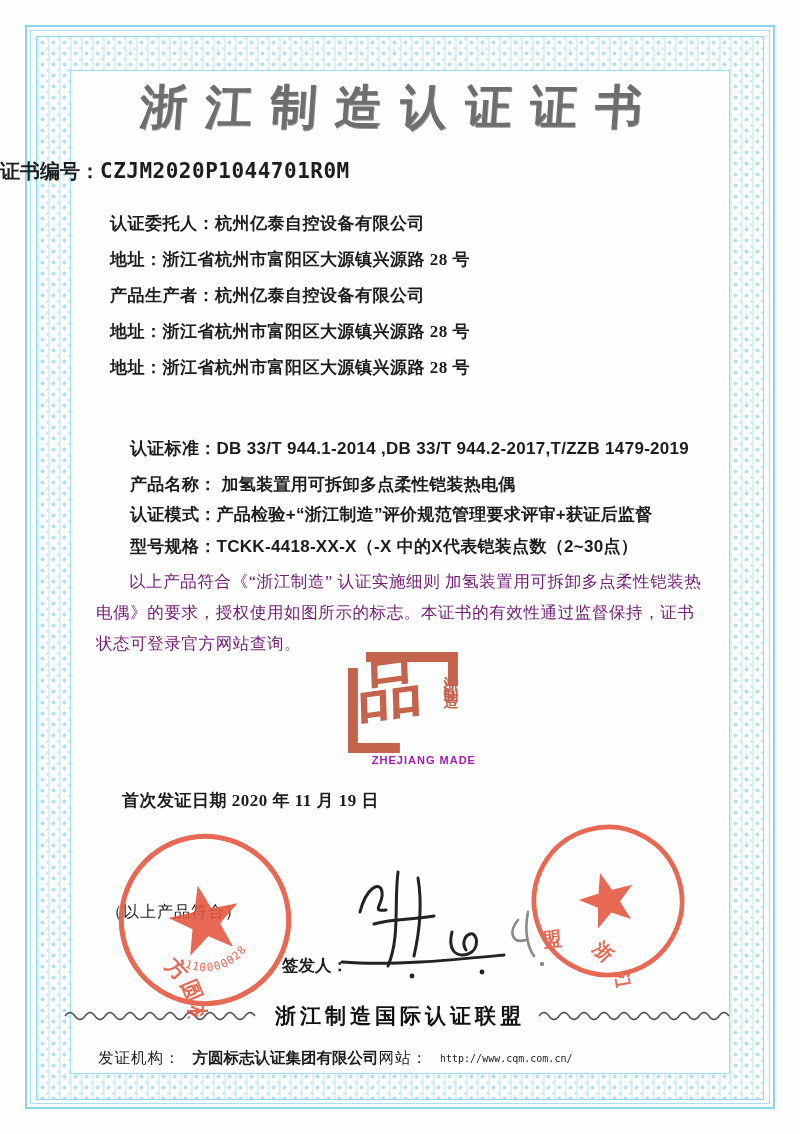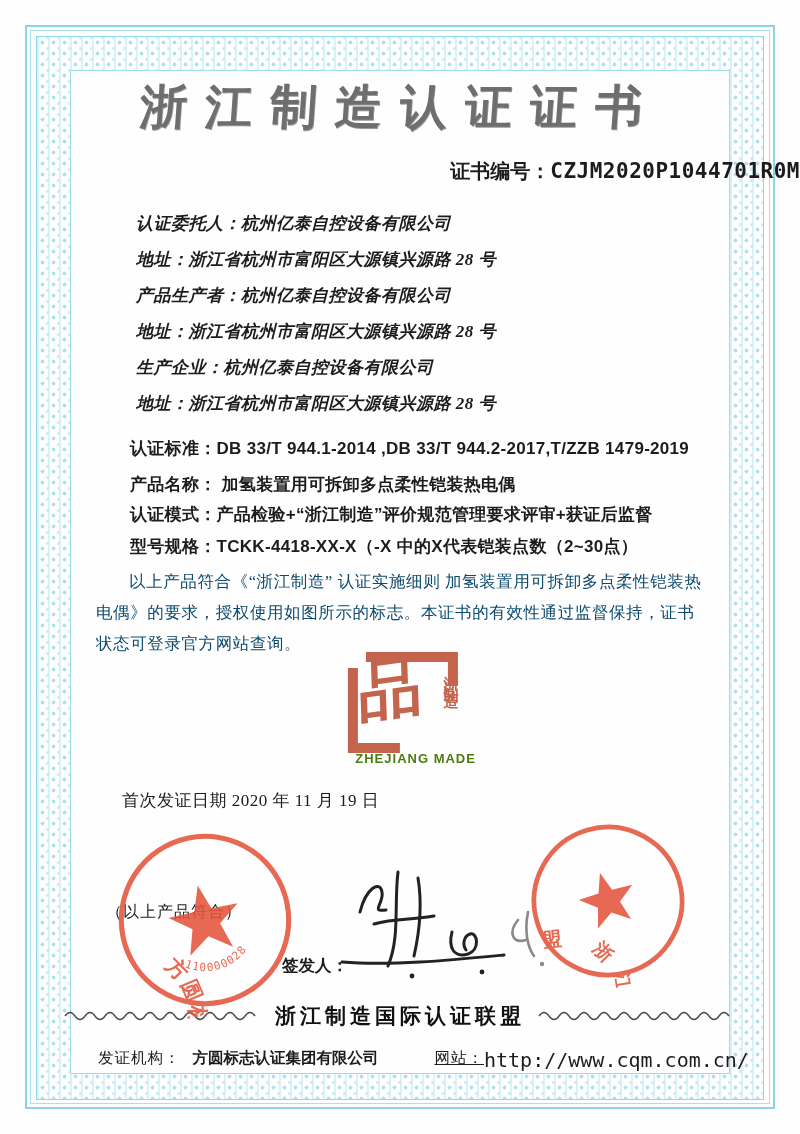--- a/index.html
+++ b/index.html
@@ -20,70 +20,70 @@
     background-size:11px 11px,11px 11px,100% 100%;
     background-position:0 0,5px 6px,0 0;
   }
   .band-mask{position:absolute;inset:70px 70px 60px 70px;background:#fefefe;border:1px solid #9edcee;}
   
   .title{
     position:absolute;top:76px;left:0;width:100%;margin:0;text-align:center;
     font-size:47px;font-weight:bold;color:#6e6e6e;letter-spacing:18px;
     transform:skewX(-4deg);text-shadow:1px 1px 0 #999;
   }
-  .certno{position:absolute;top:158px;left:0;width:100%;text-align:right;font-size:20px;font-weight:bold;}
+  .certno{position:absolute;top:158px;left:0;width:100%;text-align:left;font-size:20px;font-weight:bold;}
   .certno .num{font-family:"DejaVu Sans Mono","Liberation Mono",monospace;font-size:21px;letter-spacing:.5px;}
-  .fields{position:absolute;top:206px;left:136px;right:90px;font-style:italic;}
+  .fields{position:absolute;top:206px;left:110px;right:90px;}
   .frow{margin:0;font-size:17px;font-weight:bold;line-height:36px;letter-spacing:.5px;}
   .specs{position:absolute;top:430px;left:122px;right:80px;}
   .srow{margin:8px;font-size:17px;font-weight:bold;line-height:22px;letter-spacing:.3px;
         font-family:"Liberation Sans","DejaVu Sans",sans-serif;}
   .srow.s0{margin-bottom:14px;} .srow.s1{margin-bottom:10px;} .srow.s2{margin-bottom:5px;}
   .para{
     position:absolute;top:566px;left:96px;width:612px;margin:0;
-    font-size:16.5px;line-height:31px;text-indent:2em;letter-spacing:.6px;color:#0c4a6e;
+    font-size:16.5px;line-height:31px;text-indent:2em;letter-spacing:.6px;color:#701a75;
   }
-  .date-line{position:absolute;left:122px;font-size:17px;font-weight:normal;letter-spacing:.5px;}
+  .date-line{position:absolute;left:122px;font-size:17px;font-weight:bold;letter-spacing:.5px;}
   .d1{top:772px;} .d2{top:812px;}
   .seal-caption{position:absolute;top:886px;left:106px;font-size:16px;letter-spacing:1px;z-index:1;}
   .signer{position:absolute;top:938px;left:282px;font-size:16.5px;font-weight:bold;z-index:1;}
   
   .logo{position:absolute;top:640px;left:50%;transform:translateX(-48%);width:146px;height:126px;}
   .logo .frame{position:absolute;inset:0;}
   .logo .pin{
     position:absolute;left:28px;top:18px;font-size:64px;line-height:1;font-weight:bold;
     color:#c4644d;transform:rotate(-8deg) skewX(-6deg);
   }
   .logo .vtext{
     position:absolute;right:16px;top:24px;writing-mode:vertical-rl;
     font-size:15px;font-weight:bold;letter-spacing:6px;color:#c4644d;
     font-family:"Liberation Sans","DejaVu Sans",sans-serif;
   }
   .logo .caption{
-    position:absolute;right:0;bottom:0;font-size:13px;font-weight:bold;letter-spacing:1px;
-    color:#4d7c0f;font-family:"Liberation Sans","DejaVu Sans",sans-serif;
+    position:absolute;right:0;bottom:0;font-size:11px;font-weight:bold;letter-spacing:1px;
+    color:#a21caf;font-family:"Liberation Sans","DejaVu Sans",sans-serif;
   }
   
   .seal{position:absolute;opacity:.88;z-index:2;}
   .seal-left{left:112px;top:827px;width:186px;height:186px;transform:rotate(-12deg);}
   .seal-right{left:522px;top:815px;width:172px;height:172px;transform:rotate(-16deg);}
   .signature{position:absolute;left:322px;top:860px;width:235px;height:128px;z-index:2;}
   
   .alliance{
     position:absolute;top:1002px;left:0;width:100%;display:flex;align-items:center;justify-content:center;gap:12px;
   }
   .alliance .name{font-size:21px;font-weight:bold;letter-spacing:4px;color:#111;
     font-family:"Liberation Sans","DejaVu Sans",sans-serif;}
   .footer{
-    position:absolute;top:1048px;left:98px;display:flex;align-items:flex-start;font-size:15.5px;
+    position:absolute;top:1048px;left:98px;display:flex;align-items:center;font-size:15.5px;
   }
   .footer .lab{letter-spacing:1px;}
   .footer .val{font-weight:bold;margin-left:12px;font-family:"Liberation Sans","DejaVu Sans",sans-serif;}
-  .footer .web-lab{margin-left:56px;letter-spacing:1px;text-decoration:underline;}
-  .footer .url{font-family:"DejaVu Sans Mono","Liberation Mono",monospace;font-size:20px;}
+  .footer .web-lab{letter-spacing:1px;}
+  .footer .url{margin-left:12px;font-family:"DejaVu Sans Mono","Liberation Mono",monospace;font-size:10px;}
 </style>
 </head>
 <body>
 
 <div class="cert">
 
   <div class="outer-line"></div>
   <div class="band"></div>
   <div class="band-mask"></div>
   <div class="outer-line2"></div>
@@ -91,21 +91,20 @@
   <h1 class="title">浙江制造认证证书</h1>
   <div class="certno">
     <span>证书编号：</span><span class="num">CZJM2020P1044701R0M</span>
   </div>
 
   <div class="fields">
     <p class="frow"><span>认证委托人：</span><span>杭州亿泰自控设备有限公司</span></p>
     <p class="frow"><span>地址：</span><span>浙江省杭州市富阳区大源镇兴源路 28 号</span></p>
     <p class="frow"><span>产品生产者：</span><span>杭州亿泰自控设备有限公司</span></p>
     <p class="frow"><span>地址：</span><span>浙江省杭州市富阳区大源镇兴源路 28 号</span></p>
-    <p class="frow"><span>生产企业：</span><span>杭州亿泰自控设备有限公司</span></p>
     <p class="frow"><span>地址：</span><span>浙江省杭州市富阳区大源镇兴源路 28 号</span></p>
   </div>
 
   <div class="specs">
     <p class="srow s0"><span>认证标准：</span><span>DB 33/T 944.1-2014 ,DB 33/T 944.2-2017,T/ZZB 1479-2019</span></p>
     <p class="srow s2"><span>产品名称：</span> <span>加氢装置用可拆卸多点柔性铠装热电偶</span></p>
     <p class="srow s1"><span>认证模式：</span><span>产品检验+“浙江制造”评价规范管理要求评审+获证后监督</span></p>
     <p class="srow s3"><span>型号规格：</span><span>TCKK-4418-XX-X（-X 中的X代表铠装点数（2~30点）</span></p>
   </div>
 

